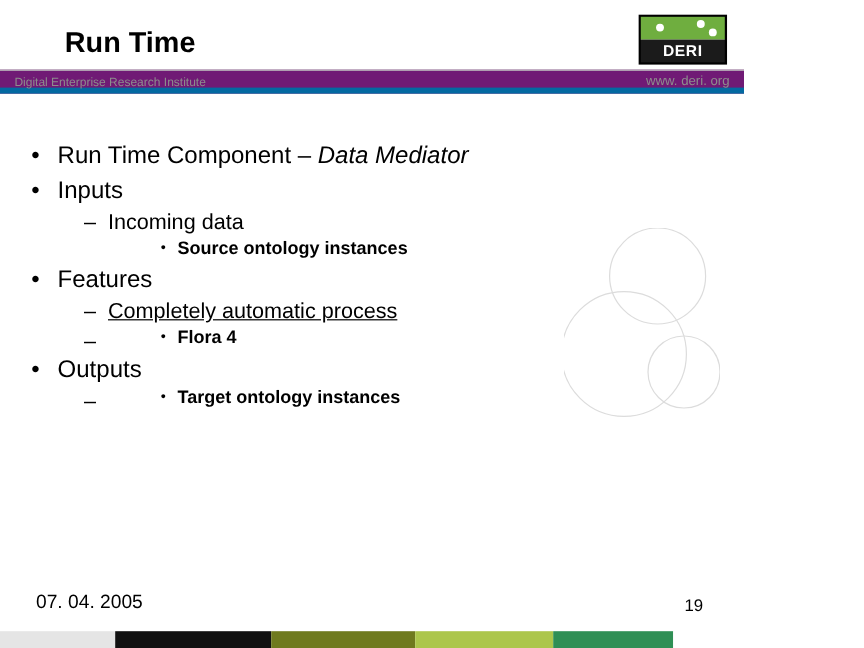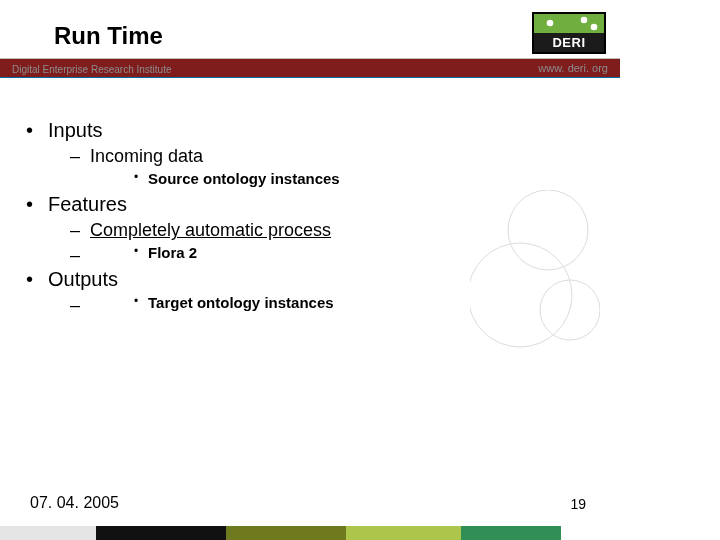--- a/index.html
+++ b/index.html
@@ -11,21 +11,21 @@
 
   .logo-wrap { position: absolute; top: 12px; right: 14px; }
   .deri-logo { width: 74px; height: 42px; display: block; }
   .deri-logo .top { fill: #6fae3f; }
   .deri-logo .bot { fill: #1b1b1b; }
   .deri-logo .txt { fill: #fff; font: bold 13px Arial; letter-spacing: 0.5px; }
   .deri-logo .dot { fill: #fff; }
   .deri-logo .border { fill: none; stroke: #000; stroke-width: 2; }
 
   .band { position: absolute; top: 58px; left: 0; right: 0; height: 20px;
-          background: #7f1d1d; border-top: 1px solid #bfbfbf; border-bottom: 1px solid #0369a1; }
+          background: #701a75; border-top: 1px solid #bfbfbf; border-bottom: 5px solid #0369a1; }
   .band-caption { position: absolute; left: 12px; top: 0; height: 20px; display: flex; align-items: center; gap: 4px; }
   .band-caption .g { color:#8d8d8d; font-size:10px; }
   .band-right { position: absolute; right: 12px; top: 3px; font-size: 11px; color: #8d8d8d; }
 
   .content { position: absolute; top: 118px; left: 22px; right: 20px; font-size: 20px; line-height: 1.25; }
   ul { list-style: none; }
   .l1 > li { padding-left: 26px; position: relative; margin-bottom: 4px; }
   .l1 > li::before { content: "•"; position: absolute; left: 4px; top: 0; font-size: 20px; }
   .l2 { margin-top: 2px; }
   .l2 > li { padding-left: 42px; position: relative; font-size: 18px; margin-bottom: 2px; }
@@ -83,20 +83,23 @@
     <svg width="130" height="160">
       <circle cx="78" cy="40" r="40"></circle>
       <circle cx="50" cy="105" r="52"></circle>
       <circle cx="100" cy="120" r="30"></circle>
     </svg>
   </div>
 
   <div class="content">
     <ul class="l1">
       <li>
+        <span>Run Time Component – </span><span class="italic">Data Mediator</span>
+      </li>
+      <li>
         <span>Inputs</span>
         <ul class="l2">
           <li>
             <span>Incoming data</span>
             <ul class="l3">
               <li>
                 <span>Source ontology instances</span>
               </li>
             </ul>
           </li>
@@ -104,21 +107,21 @@
       </li>
       <li>
         <span>Features</span>
         <ul class="l2">
           <li>
             <span class="underline">Completely automatic process</span>
           </li>
           <li>
             <ul class="l3">
               <li>
-                <span>Flora 2</span>
+                <span>Flora 4</span>
               </li>
             </ul>
           </li>
         </ul>
       </li>
       <li>
         <span>Outputs</span>
         <ul class="l2">
           <li>
             <ul class="l3">

